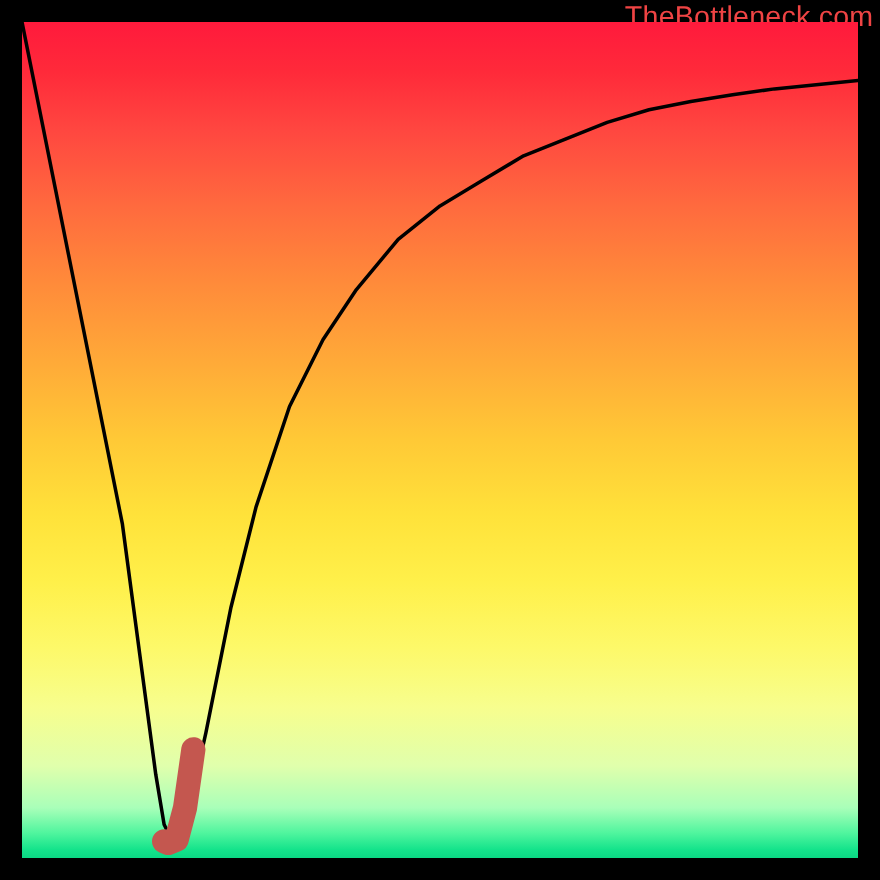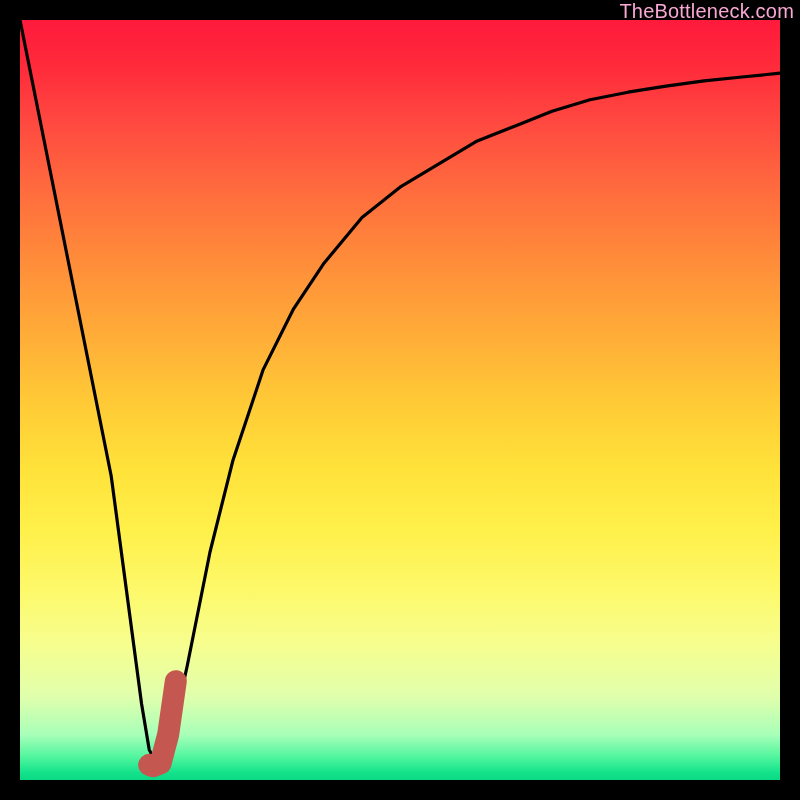--- a/index.html
+++ b/index.html
@@ -49,22 +49,22 @@
     );
   }
   .curve-layer {
     position: absolute;
     inset: 0;
   }
   .watermark {
     position: absolute;
     top: 0px;
     right: 6px;
-    color: #f9a8d4;
-    font-size: 20px;
+    color: #ef4444;
+    font-size: 26px;
     letter-spacing: 0.2px;
     font-weight: 500;
     user-select: none;
   }
 </style>
 </head>
 <body>
 
 <div class="chart-wrap">
   <div class="watermark">TheBottleneck.com</div>

